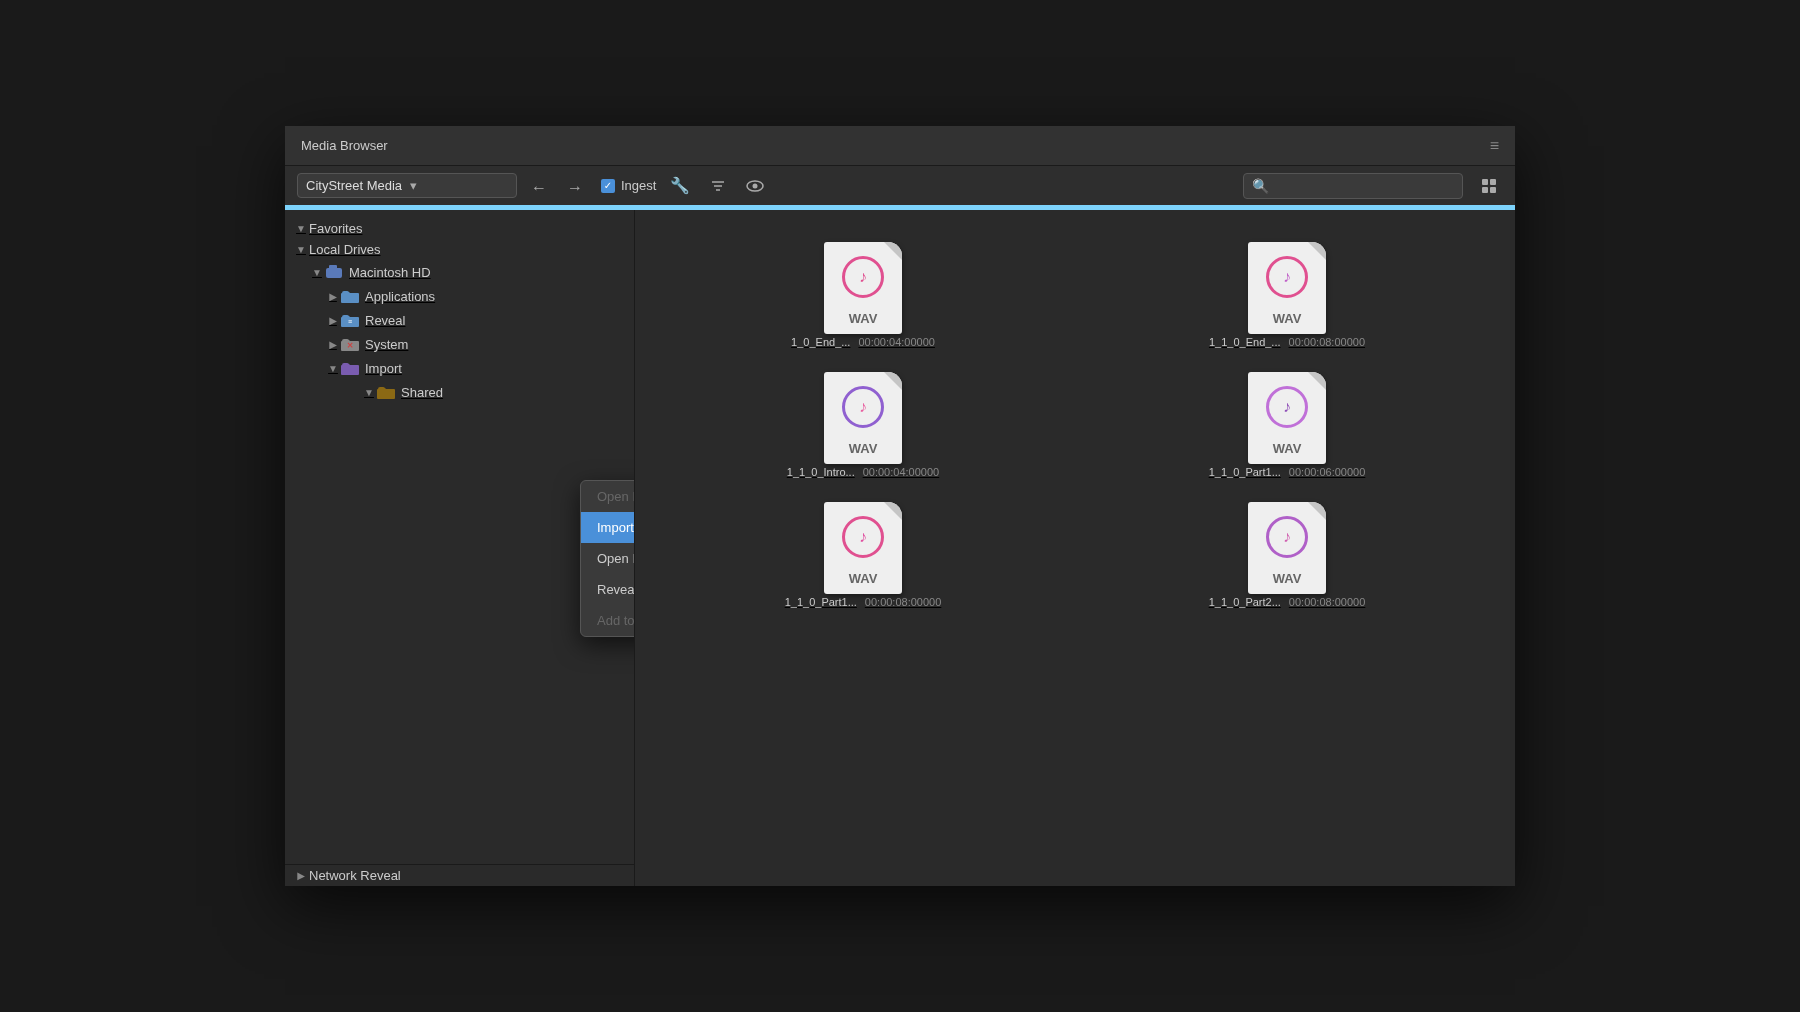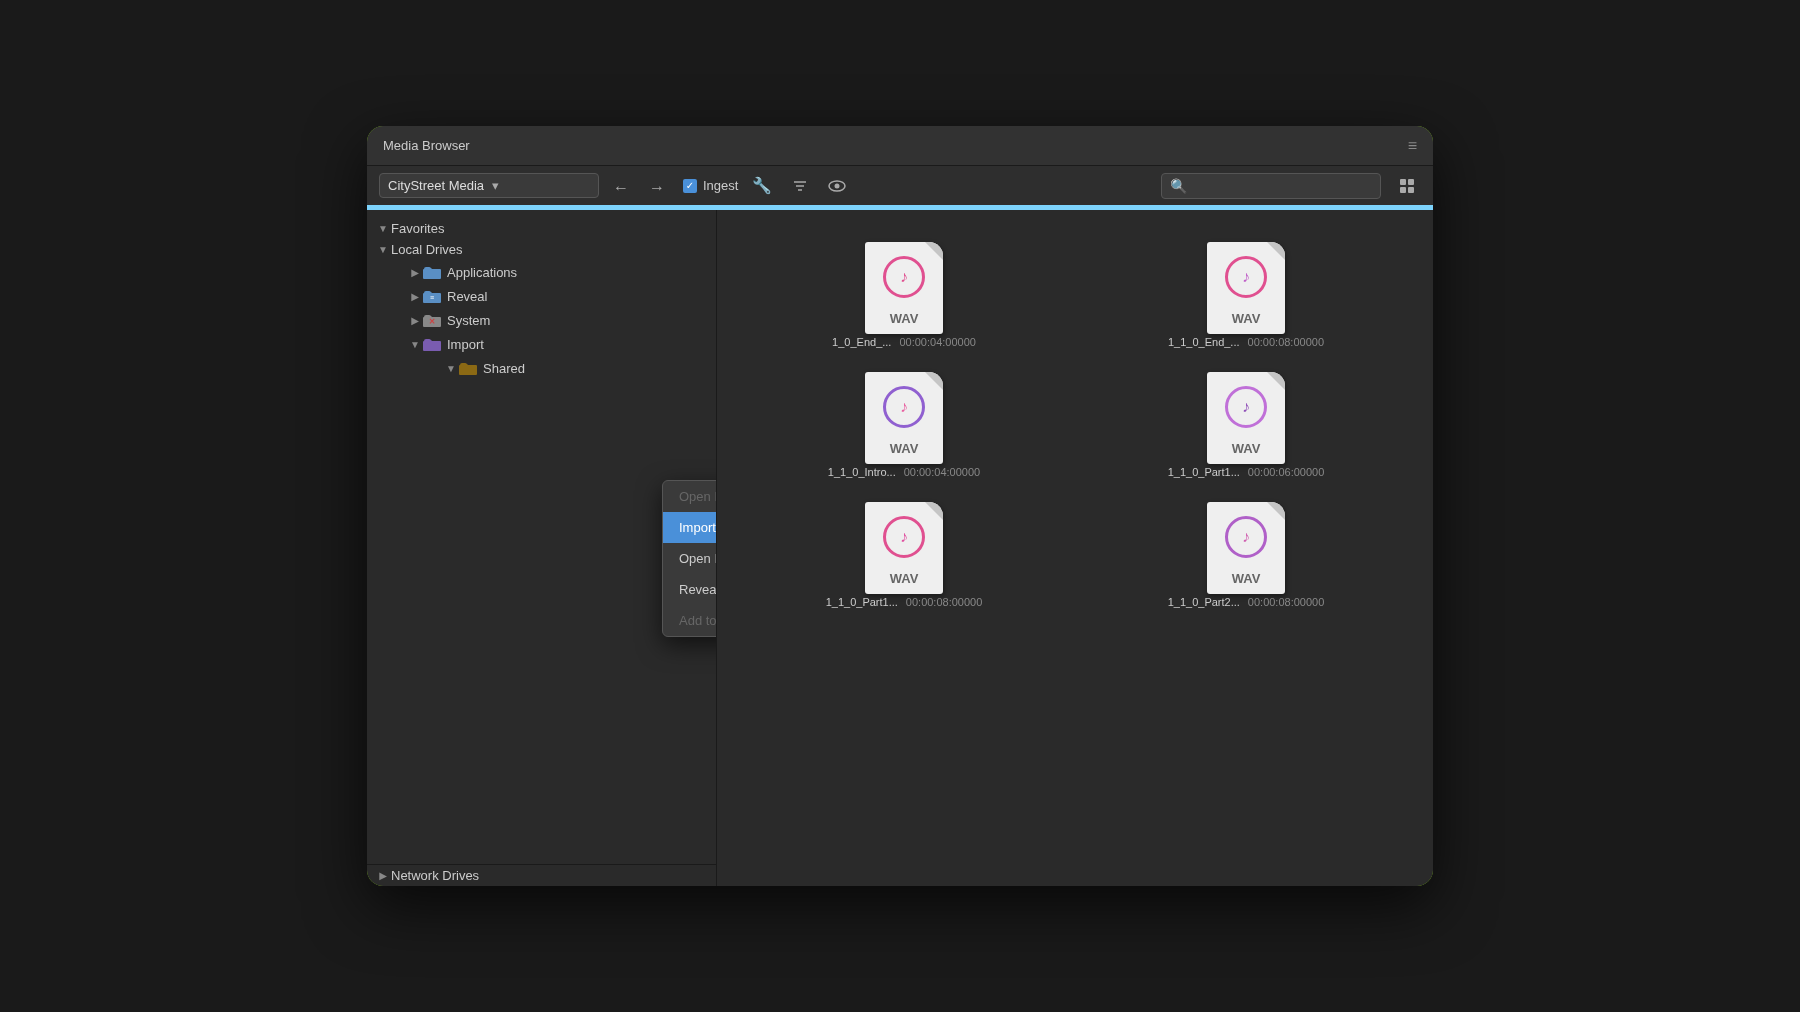--- a/index.html
+++ b/index.html
@@ -7,24 +7,24 @@
       background: #1a1a1a;
       display: flex;
       justify-content: center;
       align-items: center;
       width: 1800px;
       height: 1012px;
       font-family: -apple-system, BlinkMacSystemFont, "Segoe UI", sans-serif;
     }
 
     .window {
-      width: 1066px;
+      width: 1230px;
       height: 760px;
       background: #84cc16;
-      border-radius: 16px;
+      border-radius: 0;
       overflow: hidden;
       box-shadow: 0 20px 60px rgba(0,0,0,0.7);
       display: flex;
       flex-direction: column;
     }
 
     
     .title-bar {
       background: #323232;
       padding: 10px 16px;
@@ -121,20 +121,21 @@
       gap: 6px;
       margin-left: auto;
     }
     .search-icon { color: #888; font-size: 14px; }
 
     
     .main-content {
       display: flex;
       flex: 1;
       overflow: hidden;
+      text-decoration: underline;
     }
 
     
     .sidebar {
       width: 350px;
       background: #2a2a2a;
       border-right: 1px solid #1a1a1a;
       overflow-y: auto;
       padding: 8px 0;
       position: relative;
@@ -348,20 +349,30 @@
       <div class="tree-item">
         <span class="expand-arrow expanded"></span>
         <span>Favorites</span>
       </div>
 
       <div class="tree-item">
         <span class="expand-arrow expanded"></span>
         <span>Local Drives</span>
       </div>
 
+      <div class="tree-item indent-1">
+        <span class="expand-arrow expanded"></span>
+        <span class="tree-icon">
+          <svg width="18" height="16" viewBox="0 0 18 16">
+            <rect x="1" y="4" width="16" height="10" rx="2" fill="#5a7aba"></rect>
+            <rect x="4" y="1" width="8" height="4" rx="1" fill="#5a7aba"></rect>
+          </svg>
+        </span>
+        <span>Macintosh HD</span>
+      </div>
 
       <div class="tree-item indent-2">
         <span class="expand-arrow collapsed"></span>
         <span class="tree-icon">
           <svg width="18" height="14" viewBox="0 0 18 14">
             <path d="M1 4 Q1 2 3 2 L6 2 Q7 2 8 3 L9 4 L17 4 Q18 4 18 5 L18 13 Q18 14 17 14 L1 14 Q0 14 0 13 L0 5 Q0 4 1 4 Z" fill="#5a8fc4"></path>
           </svg>
         </span>
         <span>Applications</span>
       </div>
@@ -422,21 +433,21 @@
           <span>Reveal In Finder</span>
         </div>
         <div class="context-menu-item disabled">
           <span>Add to Favorites</span>
         </div>
       </div>
 
       <div style="position: absolute; bottom: 0; width: 100%; border-top: 1px solid #1a1a1a; background: #2a2a2a;">
         <div class="tree-item">
           <span class="expand-arrow collapsed"></span>
-          <span>Network Drives</span>
+          <span>Network Reveal</span>
         </div>
       </div>
     </div>
 
     <div class="file-grid">
       <div class="files-grid">
 
         <div class="file-tile">
           <div class="wav-file-icon">
             <div class="corner-fold"></div>

